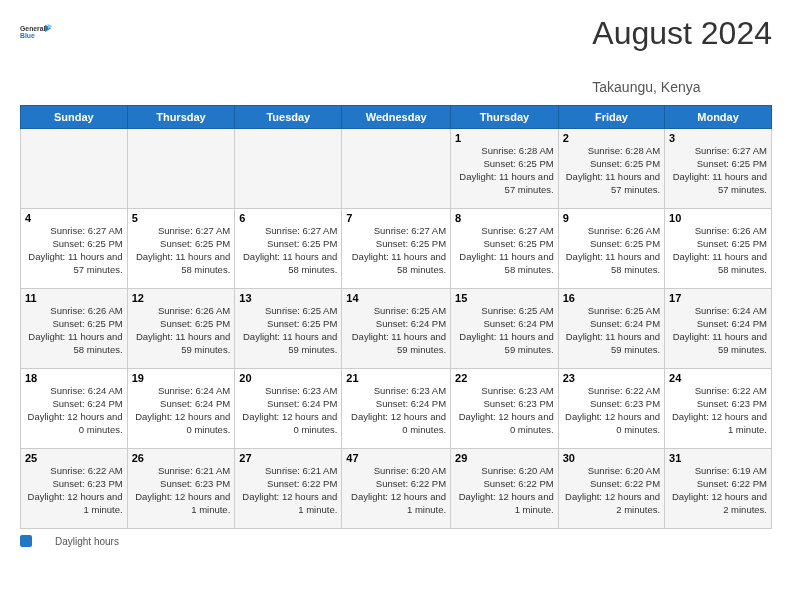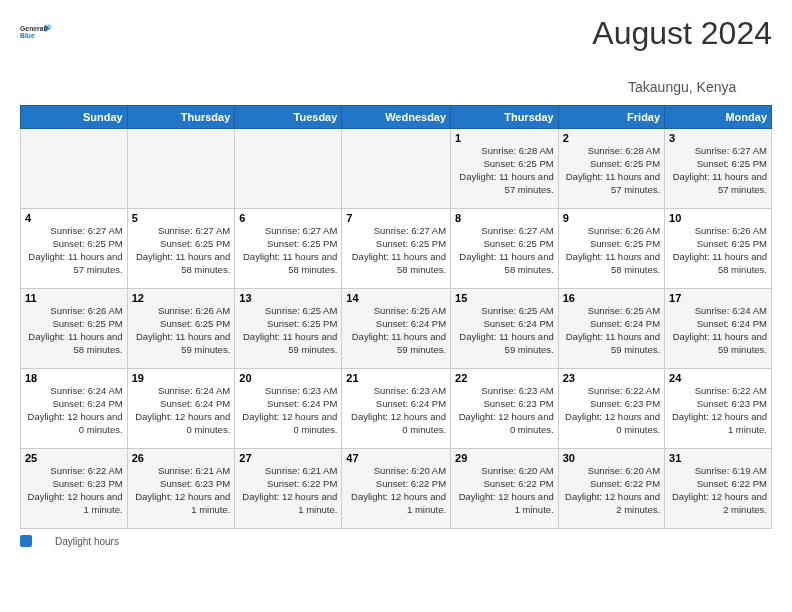--- a/index.html
+++ b/index.html
@@ -25,21 +25,21 @@
     .logo {
       display: flex;
       align-items: center;
       gap: 4px;
     }
     .logo-icon {
       width: 32px;
       height: 32px;
     }
     .title-block {
-      text-align: center;
+      text-align: left;
     }
     .month-title {
       font-size: 32px;
       font-weight: normal;
       color: #333;
       line-height: 1.1;
     }
     .subtitle {
       font-size: 14px;
       color: #555;
@@ -47,21 +47,21 @@
     }
     .calendar {
       width: 100%;
       border-collapse: collapse;
       font-size: 10.5px;
     }
     .calendar th {
       background: #2176c7;
       color: #fff;
       padding: 5px 4px;
-      text-align: right;
+      text-align: center;
       font-size: 11px;
       font-weight: bold;
       border: 1px solid #1a5fa0;
     }
     .calendar td {
       border: 1px solid #ccc;
       vertical-align: top;
       padding: 3px 4px;
       width: 113px;
       height: 80px;

